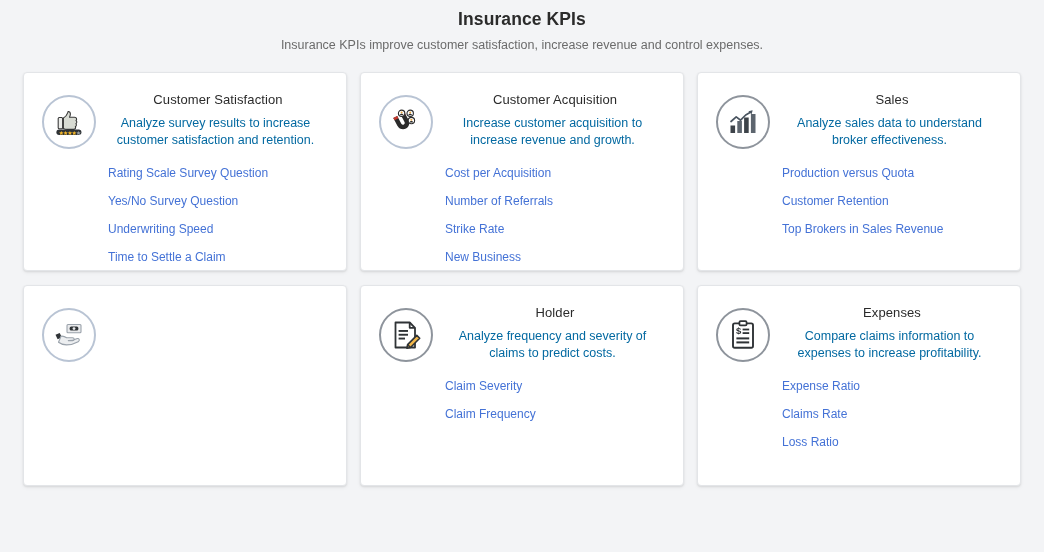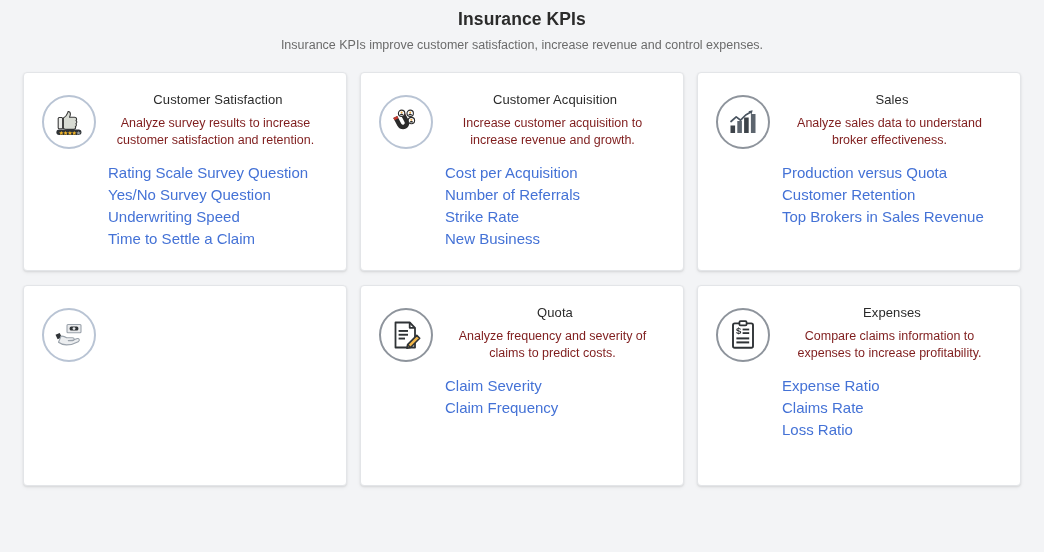--- a/index.html
+++ b/index.html
@@ -67,35 +67,36 @@
   .card-body { flex: 1 1 auto; min-width: 0; padding-top: 1px; }
   .card-title {
     font-size: 13px;
     font-weight: 400;
     color: #2b2b2b;
     line-height: 20px;
     letter-spacing: .1px;
   }
   .card-desc {
     font-size: 12.5px;
-    color: #7f1d1d;
+    color: #0369a1;
     line-height: 16.5px;
     margin-top: 5px;
     max-width: 215px;
   }
   .card-links { margin-top: 14px; }
   .card-link {
     display: block;
-    font-size: 15px;
+    font-size: 12px;
     color: #4472d6;
     line-height: 14px;
     padding: 4px 0 4px 0;
     text-decoration: none;
     cursor: pointer;
     width: fit-content;
+    margin-top: 6px;
   }
 </style>
 </head>
 <body>
 
 <div class="page">
 
   <div class="page-header">
     <div class="page-title">Insurance KPIs</div>
     <div class="page-subtitle">Insurance KPIs improve customer satisfaction, increase revenue and control expenses.</div>
@@ -220,21 +221,21 @@
               <rect x="8.6" y="18.6" width="6.4" height="1.9"></rect>
             </g>
             <g transform="rotate(0 0 0)">
               <path d="M26.8 16.4l2.9 2.9-9.2 9.2-3.6.7.7-3.6z" fill="#f2b749" stroke="#2f3336" stroke-width="1.6" stroke-linejoin="round"></path>
               <path d="M17.6 25.6l2.9 2.9" fill="none" stroke="#2f3336" stroke-width="1.5"></path>
             </g>
           </svg>
         </div>
       </div>
       <div class="card-body">
-        <div class="card-title">Quota</div>
+        <div class="card-title">Holder</div>
         <div class="card-desc">Analyze frequency and severity of claims to predict costs.</div>
         <div class="card-links">
           <a class="card-link">Claim Severity</a>
           <a class="card-link">Claim Frequency</a>
         </div>
       </div>
     </div>
 
     <div class="card">
       <div class="card-icon-wrap">

